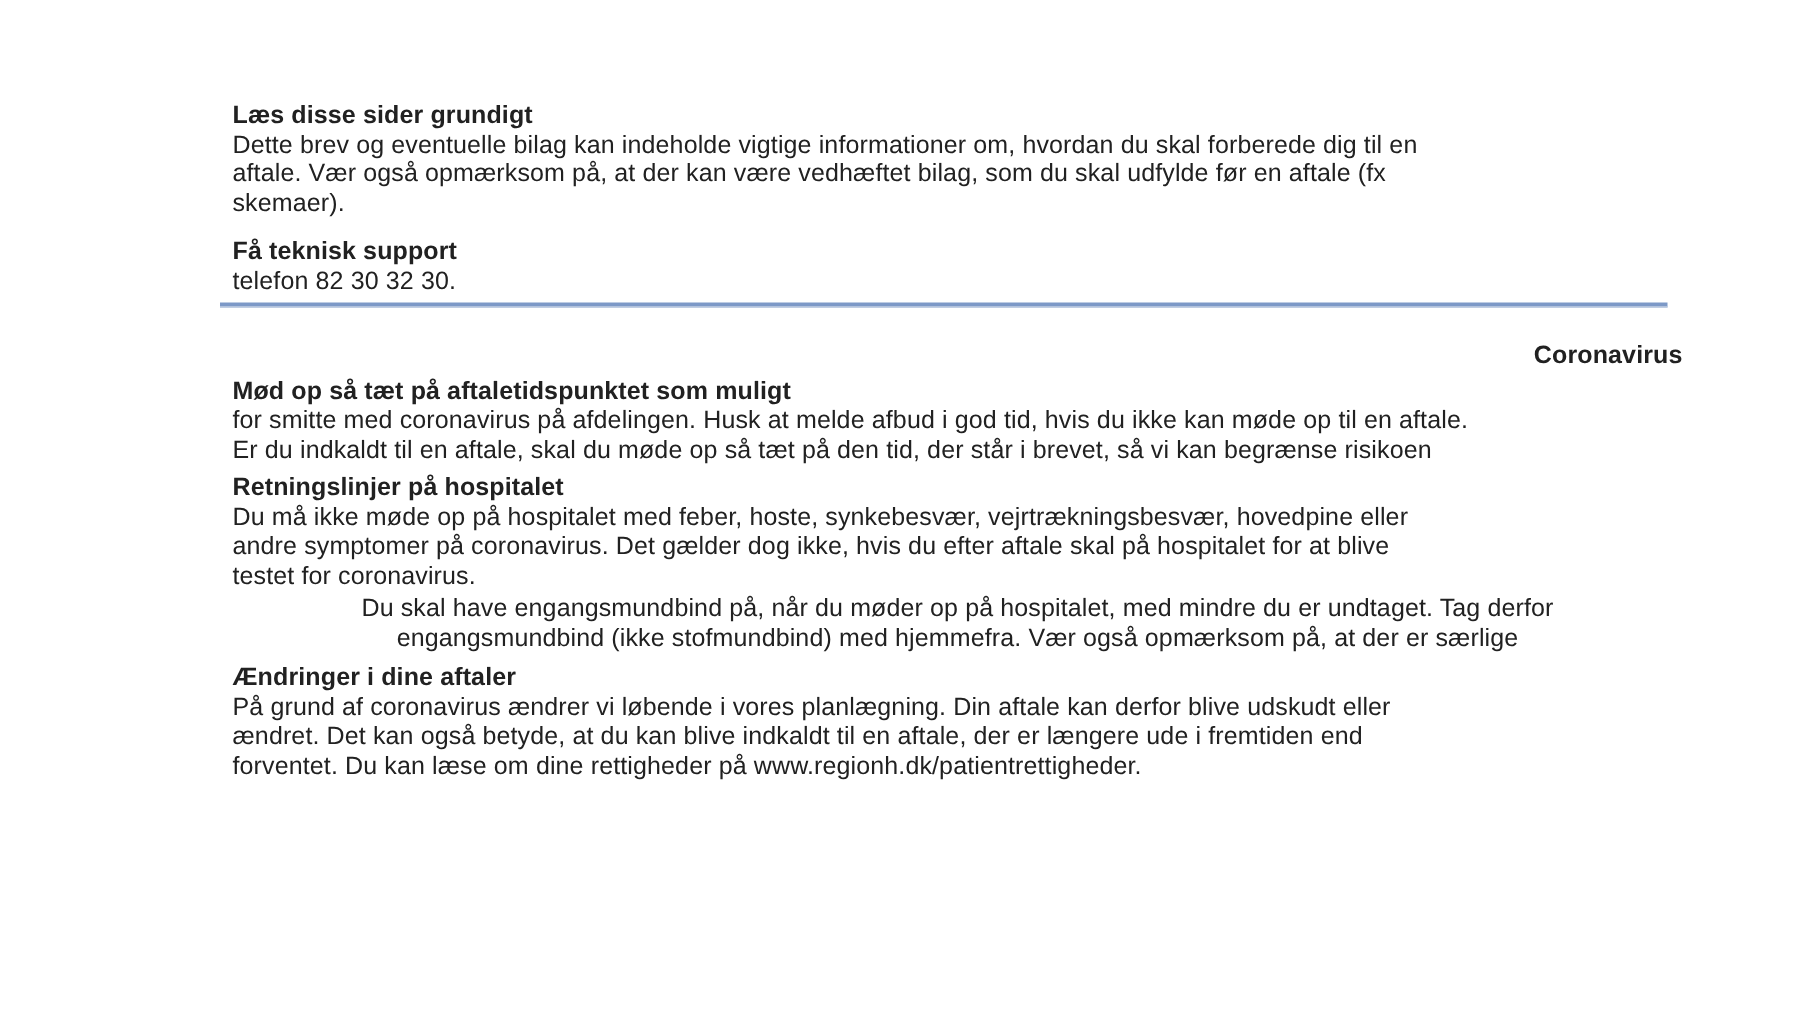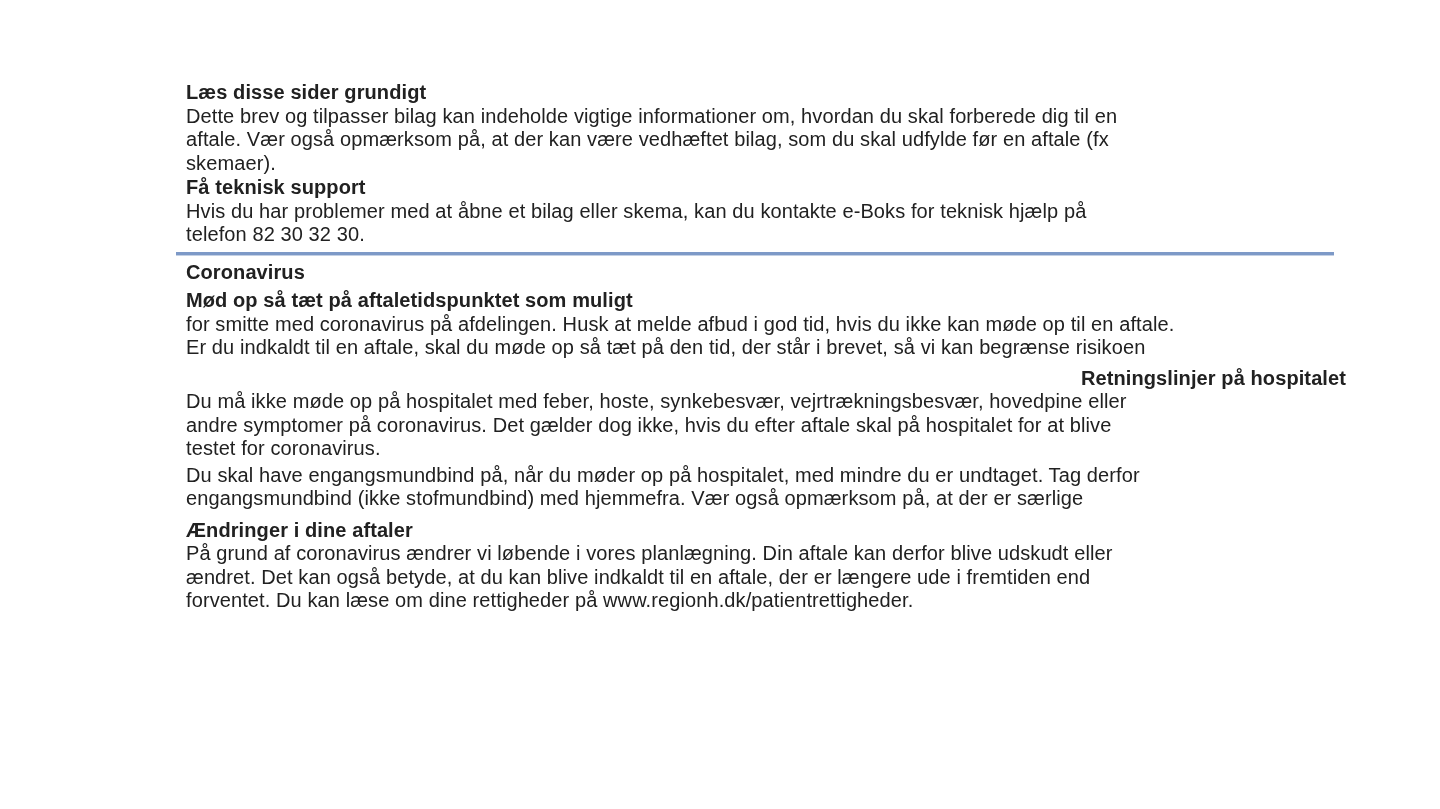--- a/index.html
+++ b/index.html
@@ -24,50 +24,49 @@
   .line, .heading {
     font-size: 20px;
     line-height: 23.5px;
     white-space: nowrap;
     letter-spacing: 0.1px;
   }
   .heading {
     font-weight: bold;
     margin: 0;
   }
-  .m-support   { margin-top: 1px; }
-  .m-corona    { margin-top: 5px; }
+  .m-support   { margin-top: 15px; }
+  .m-corona    { margin-top: 27px; text-align: right; }
   .m-moedop    { margin-top: 5px; }
-  .m-retning   { margin-top: 7px; text-align: right; }
+  .m-retning   { margin-top: 7px; }
   .m-aendring  { margin-top: 8px; }
-  .para-gap    { margin-top: 3px; }
+  .para-gap    { margin-top: 3px; text-align: center; }
   .divider {
     border: none;
     height: 3px;
     margin: 5px 0 0 -10px;
     width: 1158px;
     background: #7d99c7;
     border-bottom: 1px solid #c3d0e4;
   }
 </style>
 </head>
 <body>
 
 <div class="doc">
 
   <section>
     <h3 class="heading">Læs disse sider grundigt</h3>
-    <div class="line">Dette brev og tilpasser bilag kan indeholde vigtige informationer om, hvordan du skal forberede dig til en</div>
+    <div class="line">Dette brev og eventuelle bilag kan indeholde vigtige informationer om, hvordan du skal forberede dig til en</div>
     <div class="line">aftale. Vær også opmærksom på, at der kan være vedhæftet bilag, som du skal udfylde før en aftale (fx</div>
     <div class="line">skemaer).</div>
   </section>
 
   <section>
     <h3 class="heading m-support">Få teknisk support</h3>
-    <div class="line">Hvis du har problemer med at åbne et bilag eller skema, kan du kontakte e-Boks for teknisk hjælp på</div>
     <div class="line">telefon 82 30 32 30.</div>
   </section>
 
   <hr class="divider">
 
   <section>
     <h3 class="heading m-corona">Coronavirus</h3>
   </section>
 
   <section>

